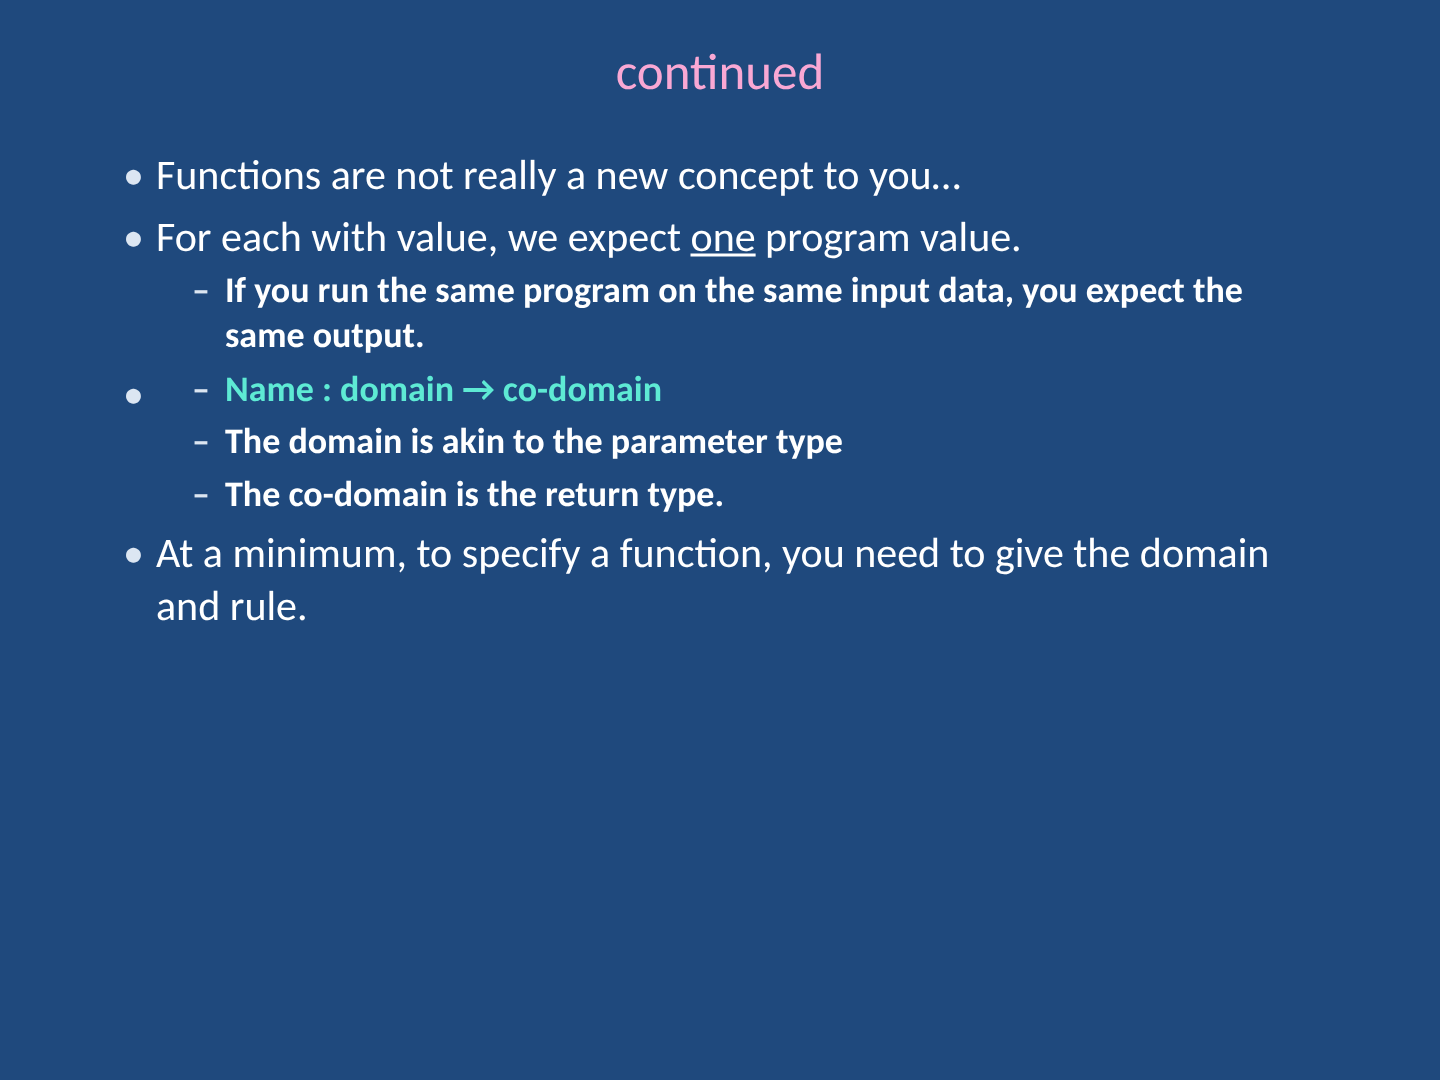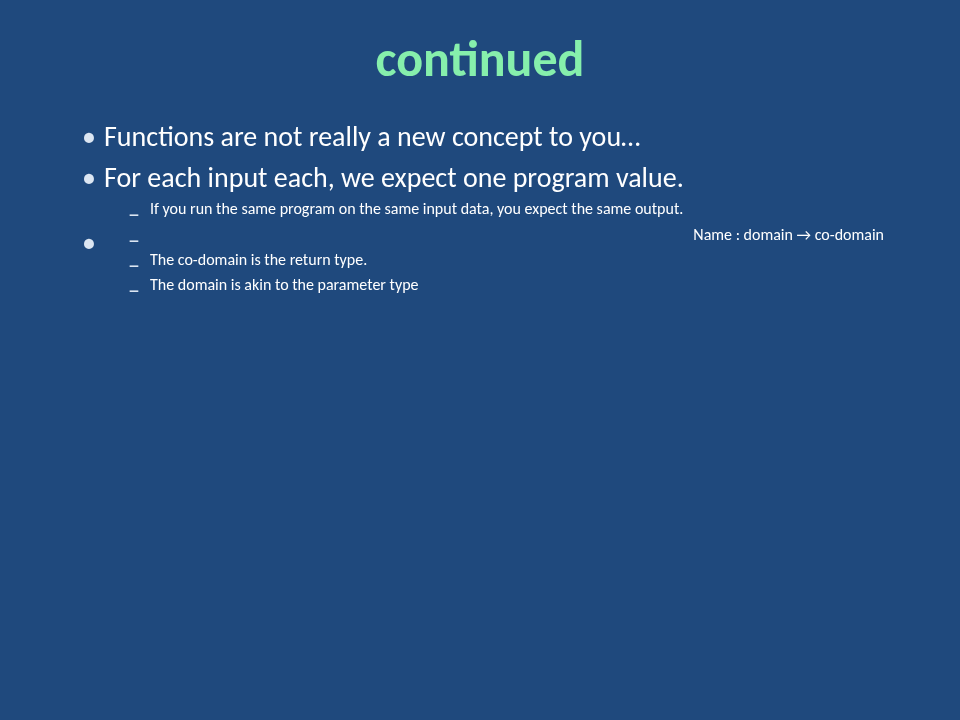--- a/index.html
+++ b/index.html
@@ -13,24 +13,24 @@
     overflow: hidden;
   }
   .slide {
     width: 960px;
     height: 720px;
     box-sizing: border-box;
     padding: 28px 60px 40px 60px;
   }
   .title {
     text-align: center;
-    font-size: 50px;
-    font-weight: 700;
+    font-size: 34px;
+    font-weight: 400;
     margin: 0 0 30px 0;
-    color: #86efac;
+    color: #f9a8d4;
   }
   ul.level1 {
     list-style: none;
     margin: 16px;
     padding: 0;
   }
   ul.level1 > li {
     position: relative;
     padding-left: 28px;
     font-size: 28px;
@@ -48,67 +48,70 @@
     line-height: 1.25;
   }
   ul.level2 {
     list-style: none;
     margin: 4px 0 4px 0;
     padding: 0 0 0 24px;
   }
   ul.level2 > li {
     position: relative;
     padding-left: 22px;
-    font-size: 16px;
+    font-size: 24px;
     line-height: 1.25;
     margin-bottom: 5px;
-    font-weight: 400;
+    font-weight: 700;
   }
   ul.level2 > li::before {
     content: "–";
     position: absolute;
     left: 0;
     top: 0;
     color: #dce6f2;
     font-size: 24px;
     line-height: 1.25;
   }
-  .underline { }
-  .accent { color: #ffffff; text-align: right; }
+  .underline { text-decoration: underline; }
+  .accent { color: #5eead4; }
 </style>
 </head>
 <body>
 
 <div class="slide">
   <h1 class="title">continued</h1>
 
   <ul class="level1">
 
     <li>
       <span>Functions are not really a new concept to you…</span>
     </li>
 
     <li>
-      <span>For each input each, we expect </span><span class="underline">one</span><span> program value.</span>
+      <span>For each with value, we expect </span><span class="underline">one</span><span> program value.</span>
       <ul class="level2">
         <li>
           <span>If you run the same program on the same input data, you expect the same output.</span>
         </li>
       </ul>
     </li>
 
     <li>
       <ul class="level2">
         <li class="accent">
           <span>Name : domain → co-domain</span>
         </li>
         <li>
-          <span>The co-domain is the return type.</span>
+          <span>The domain is akin to the parameter type</span>
         </li>
         <li>
-          <span>The domain is akin to the parameter type</span>
+          <span>The co-domain is the return type.</span>
         </li>
       </ul>
     </li>
 
+    <li>
+      <span>At a minimum, to specify a function, you need to give the domain and rule.</span>
+    </li>
 
   </ul>
 </div>
 
 </body></html>

